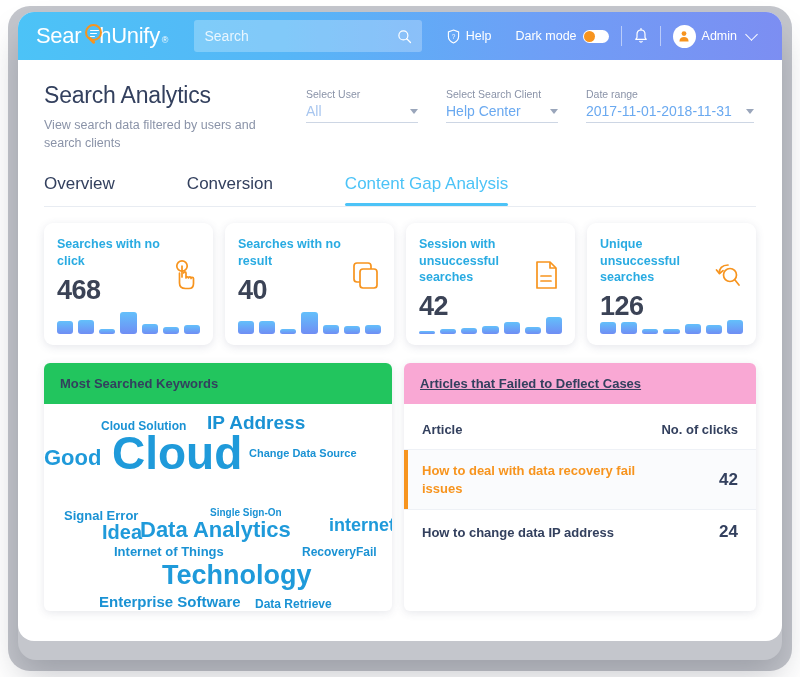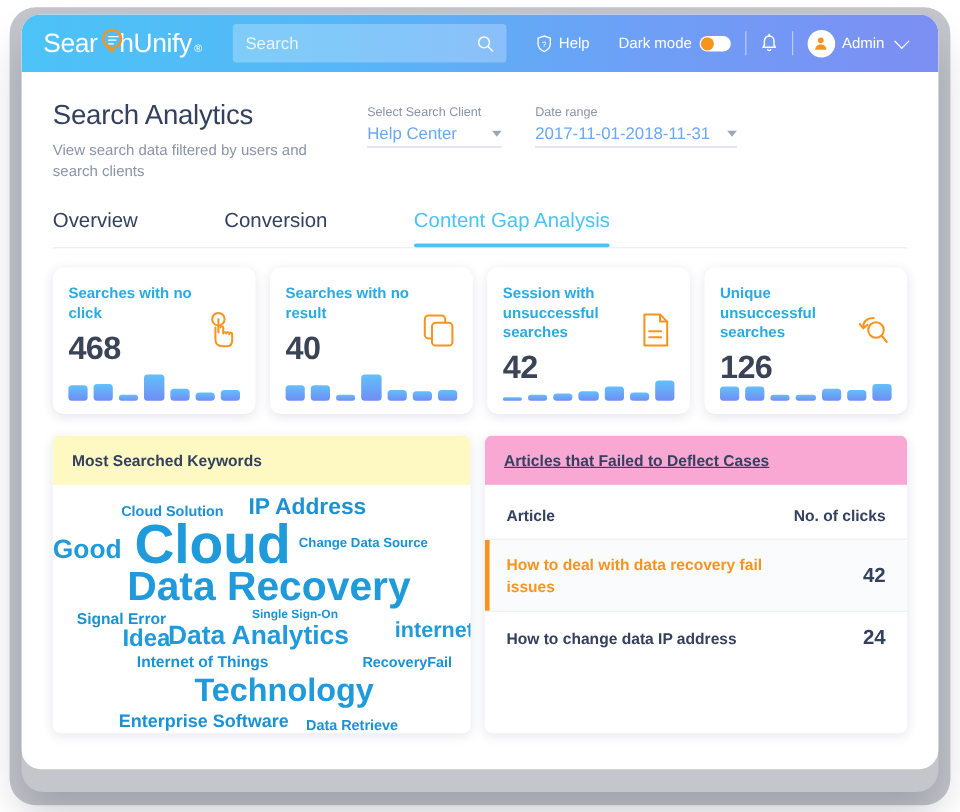--- a/index.html
+++ b/index.html
@@ -151,21 +151,21 @@
 
   
   .panels { display: flex; gap: 12px; padding: 18px 26px 0 26px; }
   .panel {
     background: #ffffff; border-radius: 6px;
     box-shadow: 0 2px 9px rgba(70,80,110,0.13);
     overflow: hidden;
   }
   .panel-head {
     font-size: 13px; color: #33405e; font-weight: bold;
-    padding: 13px 16px; background: #fef9c3;
+    padding: 13px 16px; background: #22c55e;
   }
   .panel-head.tint { background: #f9a8d4; text-decoration: underline; }
 
   .wordcloud { flex: 1; height: 248px; position: relative; }
   .wc-area { position: relative; height: 200px; }
   .wc { position: absolute; font-weight: bold; white-space: nowrap; line-height: 1; }
 
   .articles { width: 352px; height: 248px; display: flex; flex-direction: column; }
   .art-header {
     display: flex; align-items: center; justify-content: space-between;
@@ -258,20 +258,27 @@
   </div>
 
   <div class="pagehead">
     <div class="ph-left">
       <div class="ph-title">Search Analytics</div>
       <div class="ph-sub">View search data filtered by users and search clients</div>
     </div>
 
     <div class="filters">
 
+      <div class="filter">
+        <div class="f-label">Select User</div>
+        <div class="f-value-row">
+          <span class="f-value light">All</span>
+          <span class="caret"></span>
+        </div>
+      </div>
 
       <div class="filter">
         <div class="f-label">Select Search Client</div>
         <div class="f-value-row">
           <span class="f-value">Help Center</span>
           <span class="caret"></span>
         </div>
       </div>
 
       <div class="filter wide">
@@ -378,21 +385,20 @@
   <div class="panels">
 
     <div class="panel wordcloud">
       <div class="panel-head">Most Searched Keywords</div>
       <div class="wc-area">
         <span class="wc" style="left: 57px; top: 16px; font-size: 12px; color: rgb(26, 146, 212);">Cloud Solution</span>
         <span class="wc" style="left: 163px; top: 9px; font-size: 19px; color: rgb(26, 146, 212);">IP Address</span>
         <span class="wc" style="left: 0px; top: 43px; font-size: 22px; color: rgb(31, 154, 218);">Good</span>
         <span class="wc" style="left: 68px; top: 26px; font-size: 46px; color: rgb(31, 154, 218);">Cloud</span>
         <span class="wc" style="left: 205px; top: 44px; font-size: 11px; color: rgb(26, 146, 212);">Change Data Source</span>
-        <span class="wc" style="left: 62px; top: 68px; font-size: 34px; color: rgb(31, 154, 218);">Data Recovery</span>
         <span class="wc" style="left: 20px; top: 105px; font-size: 13px; color: rgb(26, 146, 212);">Signal Error</span>
         <span class="wc" style="left: 166px; top: 104px; font-size: 10px; color: rgb(26, 146, 212);">Single Sign-On</span>
         <span class="wc" style="left: 285px; top: 112px; font-size: 18px; color: rgb(31, 154, 218);">internet</span>
         <span class="wc" style="left: 58px; top: 118px; font-size: 20px; color: rgb(31, 154, 218);">Idea</span>
         <span class="wc" style="left: 96px; top: 115px; font-size: 22px; color: rgb(31, 154, 218);">Data Analytics</span>
         <span class="wc" style="left: 42px; top: 141px; font-size: 13px; color: rgb(26, 146, 212); padding-left: 28px;">Internet of Things</span>
         <span class="wc" style="left: 258px; top: 142px; font-size: 12px; color: rgb(26, 146, 212);">RecoveryFail</span>
         <span class="wc" style="left: 118px; top: 158px; font-size: 27px; color: rgb(31, 154, 218);">Technology</span>
         <span class="wc" style="left: 55px; top: 190px; font-size: 15px; color: rgb(26, 146, 212);">Enterprise Software</span>
         <span class="wc" style="left: 211px; top: 194px; font-size: 12px; color: rgb(26, 146, 212);">Data Retrieve</span>

